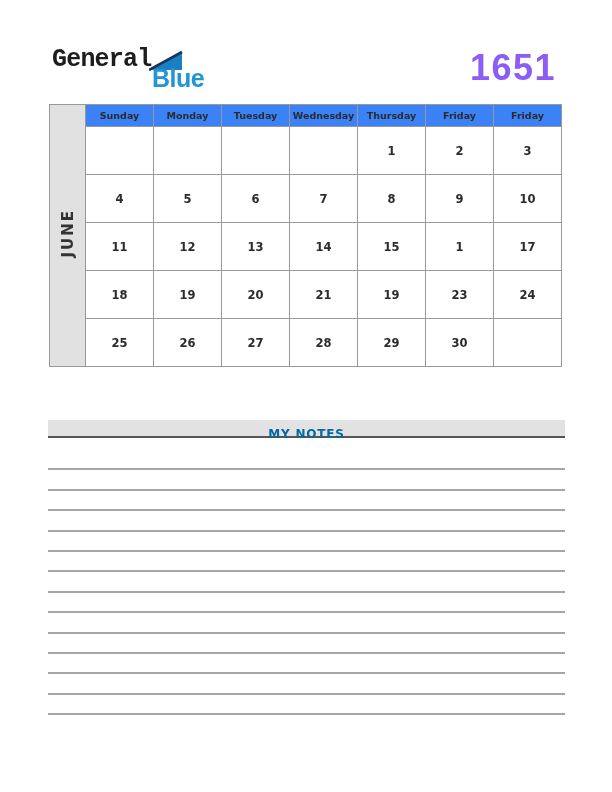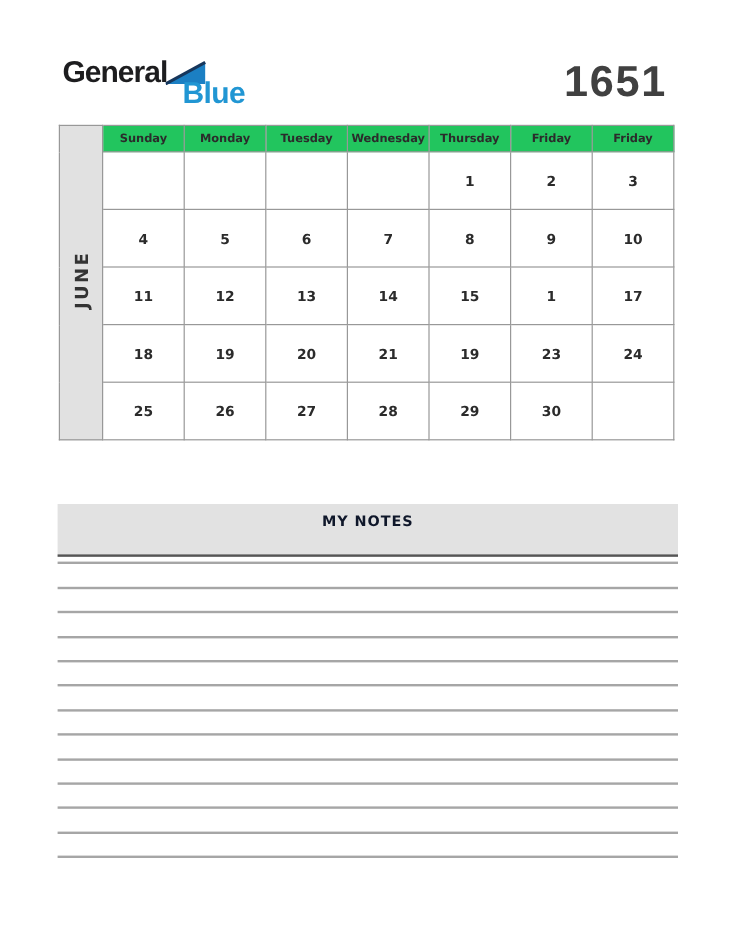--- a/index.html
+++ b/index.html
@@ -21,21 +21,21 @@
     left: 52px;
     top: 48px;
     width: 160px;
     height: 52px;
   }
   .logo-row1 {
     display: flex;
     align-items: flex-end;
   }
   .logo-general {
-    font-family: Liberation Sans, sans-serif;
+    font-family: Liberation Mono, monospace;
     font-size: 25px;
     font-weight: 600;
     letter-spacing: -0.8px;
     color: #1d1d1f;
     line-height: 24px;
   }
   .logo-triangle {
     margin-left: -2px;
     margin-bottom: 1px;
   }
@@ -54,21 +54,21 @@
   .year {
     position: absolute;
     top: 50px;
     left: 396px;
     width: 160px;
     text-align: right;
     font-family: "Liberation Sans", sans-serif;
     font-size: 36px;
     font-weight: 700;
     letter-spacing: 1.5px;
-    color: #404040;
+    color: #8b5cf6;
     line-height: 36px;
   }
 
   
   .cal-table {
     position: absolute;
     left: 49px;
     top: 104px;
     width: 513px;
     border-collapse: collapse;
@@ -86,21 +86,21 @@
   .month-label {
     display: inline-block;
     writing-mode: vertical-rl;
     transform: rotate(180deg);
     font-size: 15px;
     font-weight: 600;
     letter-spacing: 2px;
     color: #333333;
   }
   .dow-cell {
-    background: #22c55e;
+    background: #3b82f6;
     height: 22px;
     font-size: 9.5px;
     font-weight: 600;
     color: #2b2b2b;
     text-align: center;
     vertical-align: middle;
   }
   .day-cell {
     height: 48px;
     background: #ffffff;
@@ -110,29 +110,29 @@
     font-weight: 600;
     color: #2b2b2b;
   }
 
   
   .notes-header {
     position: absolute;
     left: 48px;
     top: 420px;
     width: 517px;
-    height: 44px;
+    height: 18px;
     background: #e2e2e2;
     border-bottom: 2px solid #555555;
     text-align: center;
     line-height: 29px;
     font-size: 12px;
     font-weight: 700;
     letter-spacing: 0.8px;
-    color: #0f172a;
+    color: #0369a1;
   }
   .notes-lines {
     position: absolute;
     left: 48px;
     top: 450px;
     width: 517px;
   }
   .rule-line {
     height: 20.4px;
     border-bottom: 2px solid #a6a6a6;

